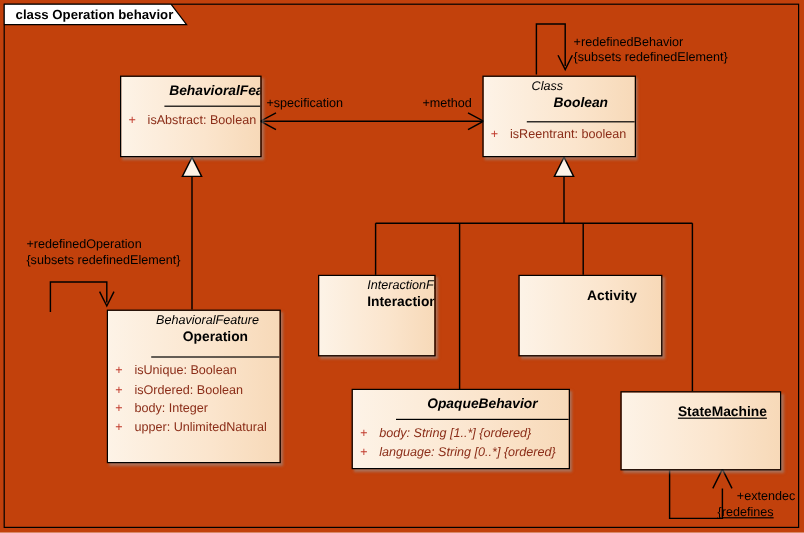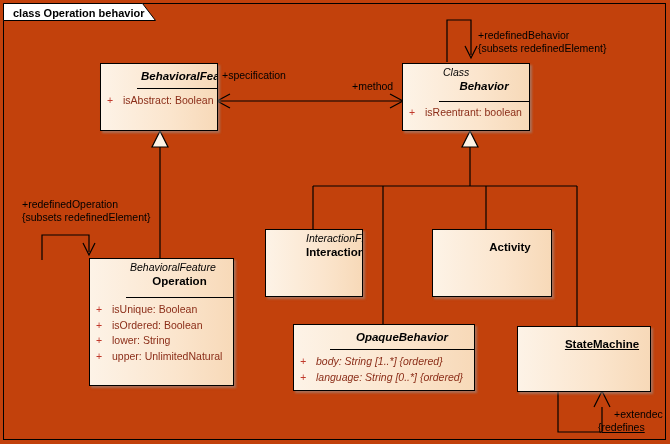--- a/index.html
+++ b/index.html
@@ -172,21 +172,21 @@
 
     <g>
       <path d="M558,392 L558,432 L602,432 L602,407" fill="none" stroke="#000000" stroke-width="1.2"></path>
       <path d="M594,407 L602,391 L610,407" fill="none" stroke="#000000" stroke-width="1.2"></path>
     </g>
   </svg>
 
   <div class="edge-label" style="left:478px; top:29px;">+redefinedBehavior</div>
   <div class="edge-label" style="left:478px; top:42px;">{subsets redefinedElement}</div>
 
-  <div class="edge-label" style="left:222px; top:69px;">+specification</div>
+  <div class="edge-label" style="left:222px; top:80px;">+specification</div>
   <div class="edge-label" style="left:352px; top:80px;">+method</div>
 
   <div class="edge-label" style="left:22px; top:198px;text-align:right;">+redefinedOperation</div>
   <div class="edge-label" style="left:22px; top:211px;">{subsets redefinedElement}</div>
 
   <div class="edge-label" style="left:614px; top:408px;">+extendec</div>
   <div class="edge-label" style="left:598px; top:421px;text-decoration:underline;">{redefines</div>
 
   <div class="uml-class" style="left:100px; top:63px; width:118px; height:68px;">
     <div class="uml-head has-divider" style="height:25px;">
@@ -195,21 +195,21 @@
     <div class="uml-attrs">
       <div class="attr-row">
         <span class="attr-vis">+</span><span>isAbstract: Boolean</span>
       </div>
     </div>
   </div>
 
   <div class="uml-class" style="left:402px; top:63px; width:128px; height:68px;">
     <div class="uml-head has-divider" style="height:38px;">
       <div class="stereotype">Class</div>
-      <div class="cls-name abstract">Behavior</div>
+      <div class="cls-name abstract">Boolean</div>
     </div>
     <div class="uml-attrs" style="padding-top:3px;">
       <div class="attr-row">
         <span class="attr-vis">+</span><span>isReentrant: boolean</span>
       </div>
     </div>
   </div>
 
   <div class="uml-class" style="left:89px; top:258px; width:145px; height:128px;">
     <div class="uml-head has-divider" style="height:39px;">
@@ -217,21 +217,21 @@
       <div class="cls-name">Operation</div>
     </div>
     <div class="uml-attrs">
       <div class="attr-row">
         <span class="attr-vis">+</span><span>isUnique: Boolean</span>
       </div>
       <div class="attr-row">
         <span class="attr-vis">+</span><span>isOrdered: Boolean</span>
       </div>
       <div class="attr-row">
-        <span class="attr-vis">+</span><span>lower: String</span>
+        <span class="attr-vis">+</span><span>body: Integer</span>
       </div>
       <div class="attr-row">
         <span class="attr-vis">+</span><span>upper: UnlimitedNatural</span>
       </div>
     </div>
   </div>
 
   <div class="uml-class" style="left:265px; top:229px; width:98px; height:68px;">
     <div class="uml-head" style="height:40px;">
       <div class="stereotype left-align">InteractionFragment</div>

